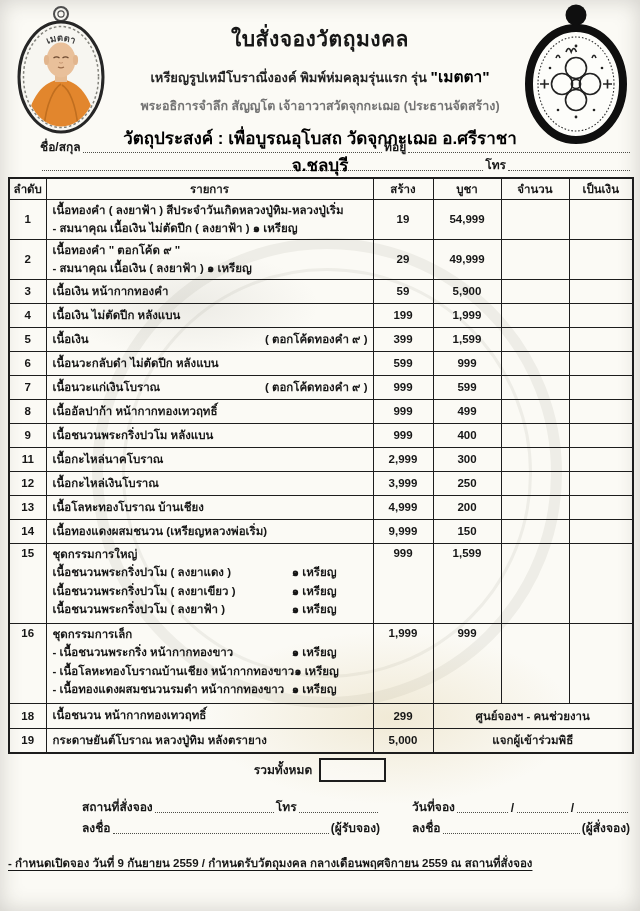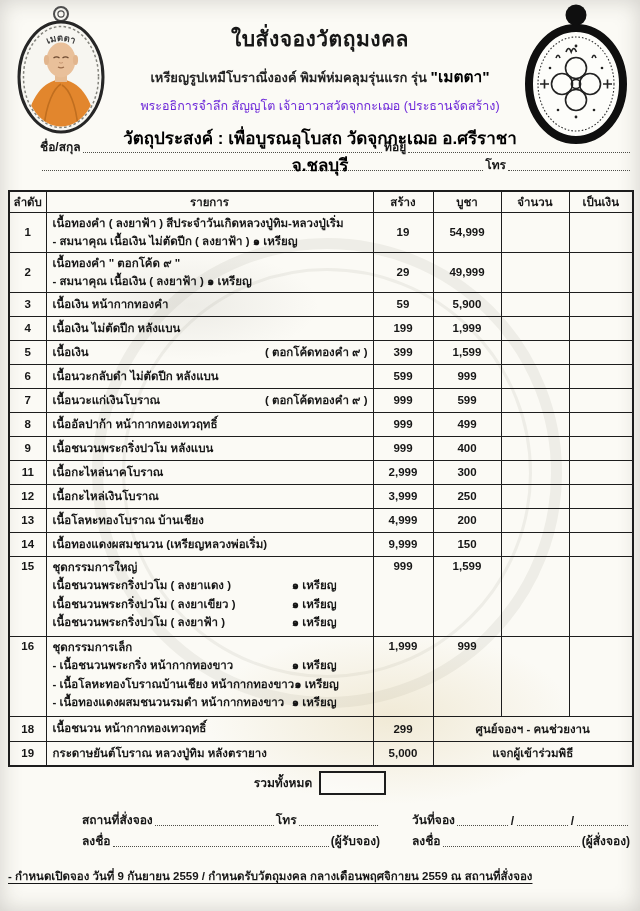--- a/index.html
+++ b/index.html
@@ -24,31 +24,31 @@
   .content { position:relative; z-index:1; }
 
   
   .header { position:relative; height:134px; }
   .medal-left  { position:absolute; left:14px; top:4px; }
   .medal-right { position:absolute; right:8px; top:2px; }
   .head-center { margin:0 118px; text-align:center; padding-top:22px; }
   .title { font-size:21px; font-weight:bold; letter-spacing:.5px; }
   .sub1 { margin-top:9px; font-size:13px; font-weight:bold; color:#232323; }
   .sub1 .edition { font-size:15.5px; font-weight:bold; color:#000; }
-  .sub2 { margin-top:7px; font-size:12.5px; font-weight:normal; color:#6d28d9; }
+  .sub2 { margin-top:7px; font-size:12.5px; font-weight:bold; color:#737373; }
   .purpose { margin-top:8px; font-size:17px; font-weight:bold; color:#000; }
 
   
   .fillwrap { margin:4px 8px 0; font-size:12px; font-weight:bold; }
   .fline { display:flex; align-items:flex-end; height:18px;margin-left:32px; }
   .dots { flex:1 1 auto; border-bottom:1.6px dotted #4e4e48; margin:0 2px 3px; }
   .dots.fixed120 { flex:0 0 122px; }
 
   
-  table { margin:16px 8px 0; width:624px; border-collapse:collapse; table-layout:fixed;padding-left:28px; }
+  table { margin:3px 8px 0; width:624px; border-collapse:collapse; table-layout:fixed;padding-left:28px; }
   th, td { border:1.6px solid #1d1d1d; font-weight:bold; overflow:hidden; }
   table { border:2.5px solid #1d1d1d; }
   th { height:21px; font-size:11.5px; text-align:center; }
   td { font-size:11.5px; }
   col.c-no { width:37px; } col.c-desc { width:327px; } col.c-made { width:60px; }
   col.c-price { width:68px; } col.c-qty { width:68px; } col.c-amt { width:64px; }
   .h-s td { height:23px; } .h-m td { height:37px; } .h-l td { height:80px; vertical-align:top; }
   .h-g td { height:25px; }
   td.num, td.ctr { text-align:center; }
   td.desc { padding:1px 4px 1px 6px; }

